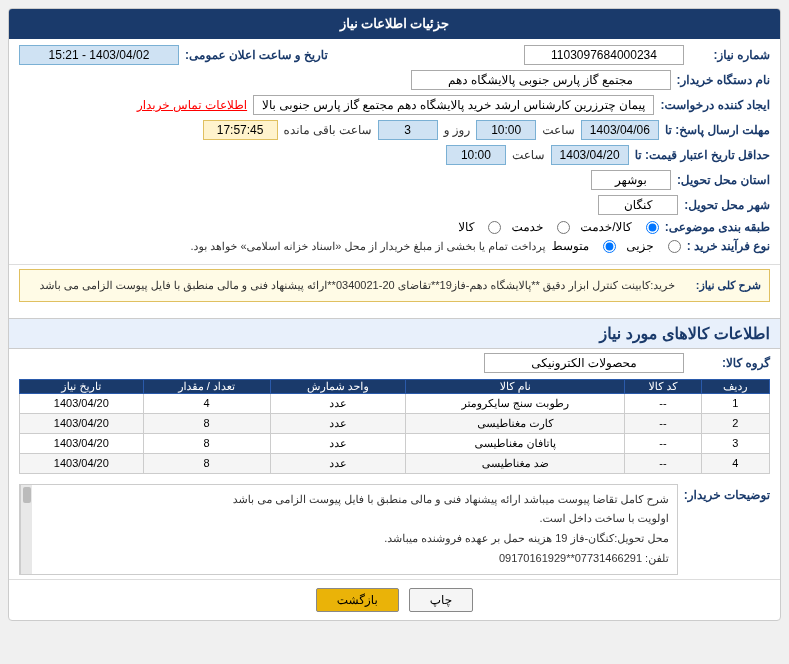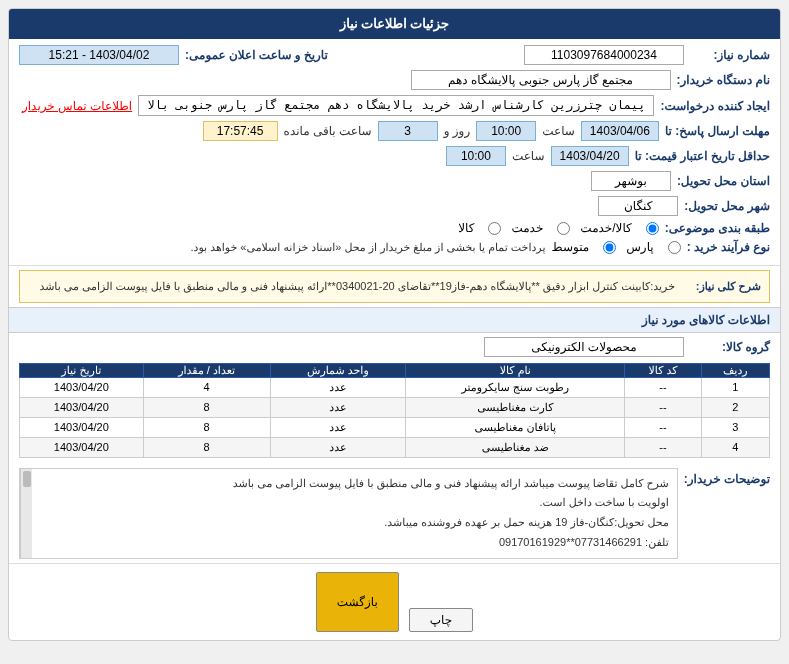--- a/index.html
+++ b/index.html
@@ -83,24 +83,24 @@
     .radio-item {
       display: flex;
       align-items: center;
       gap: 14px;
     }
     .section-title {
       background: #e8f0fb;
       color: #1a3a6b;
       font-weight: bold;
       padding: 5px 10px;
-      font-size: 12px;
+      font-size: 16px;
       border-top: 1px solid #ccc;
       border-bottom: 1px solid #ccc;
-      margin-top: 4px;
+      margin-top: 16px;
     }
     .table-section {
       padding: 4px 10px;
     }
     .group-row {
       display: flex;
       align-items: center;
       gap: 6px;
       margin-bottom: 6px;
     }
@@ -132,21 +132,21 @@
       border-top: 1px solid #ddd;
     }
     .btn {
       padding: 4px 20px;
       font-size: 12px;
       border: 1px solid #888;
       cursor: pointer;
       border-radius: 2px;
       font-family: Tahoma, Arial, sans-serif;
     }
-    .btn-print { background: #f5f5f5; margin-top: 36px; }
+    .btn-print { background: #f5f5f5; }
     .btn-back { background: #eab308; }
     .srch-desc {
       background: #fffbe6;
       border: 1px solid #e0c060;
       margin: 4px 10px;
       padding: 6px 8px;
       font-size: 11px;
       line-height: 1.7;
     }
   </style>
@@ -170,21 +170,21 @@
         <div class="value-box blue-bg">1403/04/02 - 15:21</div>
       </div>
 
       <div class="info-row">
         <span class="label">نام دستگاه خریدار:</span>
         <div class="value-box wide">مجتمع گاز پارس جنوبی  پالایشگاه دهم</div>
       </div>
 
       <div class="info-row">
         <span class="label">ایجاد کننده درخواست:</span>
-        <div class="value-box" style="min-width:320px;font-family:Liberation Mono, monospace;">پیمان چترزرین کارشناس ارشد خرید پالایشگاه دهم مجتمع گاز پارس جنوبی  بالا</div>
+        <div class="value-box" style="min-width:320px;">پیمان چترزرین کارشناس ارشد خرید پالایشگاه دهم مجتمع گاز پارس جنوبی  بالا</div>
         <span class="red-link">اطلاعات تماس خریدار</span>
       </div>
 
       <div class="info-row">
         <span class="label">مهلت ارسال پاسخ: تا</span>
         <div class="value-box blue-bg xsmall">1403/04/06</div>
         <span class="inline-label">ساعت</span>
         <div class="value-box blue-bg xsmall">10:00</div>
         <span class="inline-label">روز و</span>
         <div class="value-box blue-bg xsmall">3</div>
@@ -225,21 +225,21 @@
             <span>کالا</span>
           </div>
         </div>
       </div>
 
       <div class="info-row">
         <span class="label">نوع فرآیند خرید :</span>
         <div class="radio-group">
           <div class="radio-item">
             <input type="radio" name="process" style="">
-            <span>پارس</span>
+            <span>جزیی</span>
           </div>
           <div class="radio-item">
             <input type="radio" name="process" checked="" style="">
             <span>متوسط</span>
           </div>
         </div>
         <span style="font-size:11px;color:#333;">پرداخت تمام یا بخشی از مبلغ خریدار از محل «اسناد خزانه اسلامی» خواهد بود.</span>
       </div>
     </div>
 

